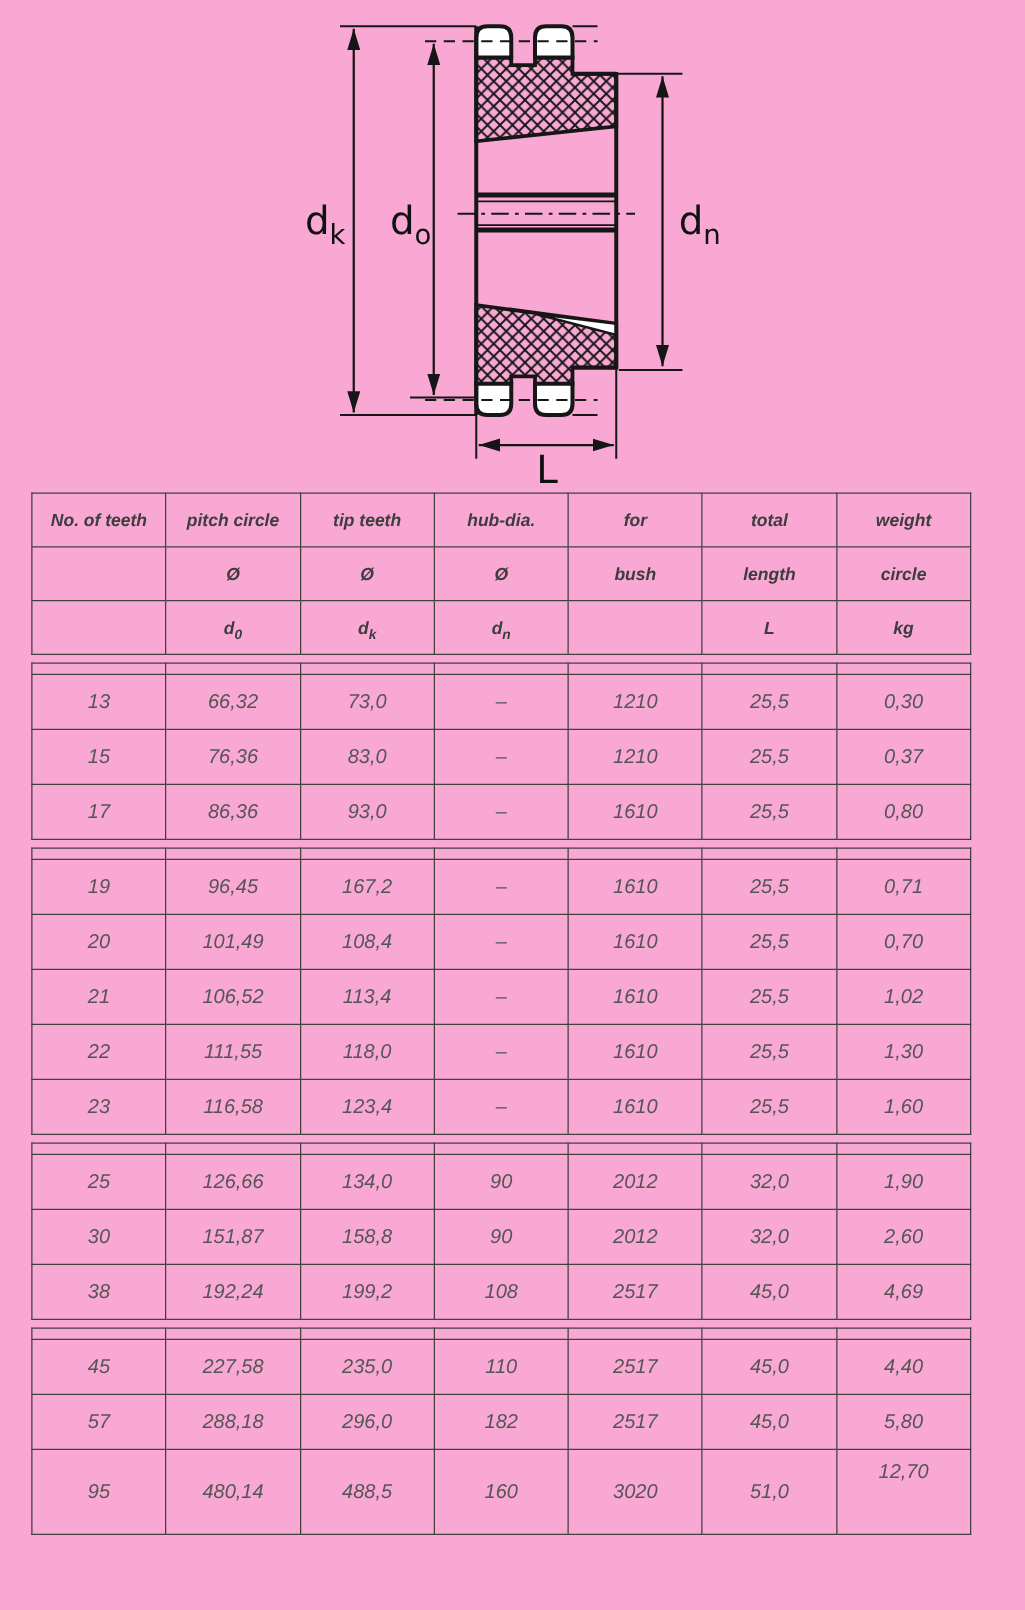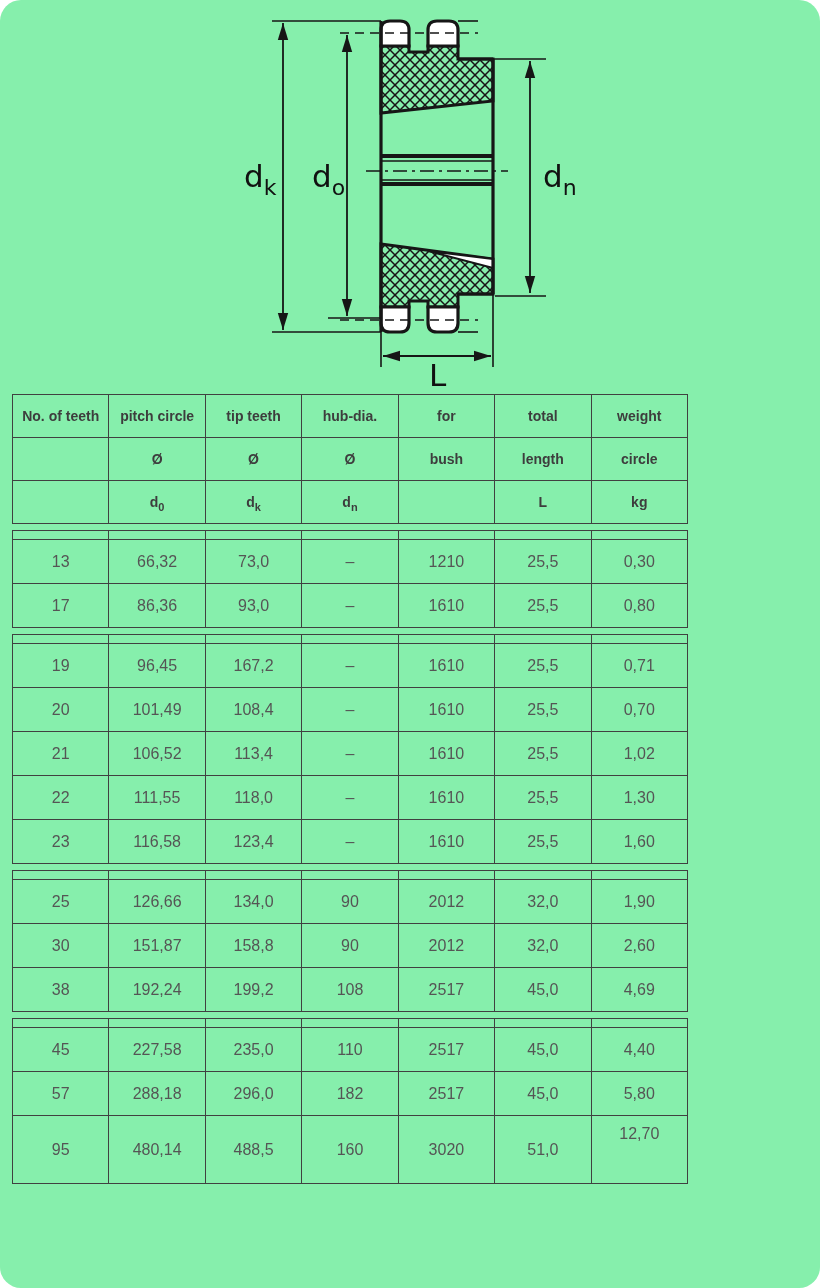--- a/index.html
+++ b/index.html
@@ -1,23 +1,23 @@
 <!DOCTYPE html>
 <html><head>
 <meta charset="utf-8">
 <style>
   html,body { margin:0; padding:0; background:#ffffff; }
   .page {
-    position:relative; width:820px; height:1288px; background:#86efac;
-    font-family:"Liberation Sans", sans-serif; overflow:hidden;border-radius:21px;
+    position:relative; width:820px; height:1288px; background:#f9a8d4;
+    font-family:"Liberation Sans", sans-serif; overflow:hidden;
   }
   .diagram-wrap { position:absolute; top:0; left:0; width:820px; height:392px; }
   .table-area { position:absolute; top:392px; left:0; width:820px; }
 
-  table.spec { border-collapse:collapse; table-layout:fixed; width:676px; margin:0 0 0 12px; }
+  table.spec { border-collapse:collapse; table-layout:fixed; width:752px; margin:0 0 0 25px;font-style:italic; }
   table.spec.grp { margin-top:6px; }
   table.spec.head { margin-top:2px; }
   table.spec td {
     border:1.5px solid #404040; text-align:center; vertical-align:middle;
     padding:0; overflow:hidden; white-space:nowrap;
   }
   table.spec tr.hrow td { height:42px; font-size:14px; font-weight:bold; color:#3d3d3d; }
   table.spec tr.lead td { height:8px; }
   table.spec tr.drow td { height:43px; font-size:16px; font-weight:normal; color:#555555; }
   table.spec tr.drow.tall td { height:58px; }
@@ -148,20 +148,29 @@
           <tr class="drow">
             <td>13</td>
             <td>66,32</td>
             <td>73,0</td>
             <td>–</td>
             <td>1210</td>
             <td>25,5</td>
             <td>0,30</td>
           </tr>
           <tr class="drow">
+            <td>15</td>
+            <td>76,36</td>
+            <td>83,0</td>
+            <td>–</td>
+            <td>1210</td>
+            <td>25,5</td>
+            <td>0,37</td>
+          </tr>
+          <tr class="drow">
             <td>17</td>
             <td>86,36</td>
             <td>93,0</td>
             <td>–</td>
             <td>1610</td>
             <td>25,5</td>
             <td>0,80</td>
           </tr>
         </tbody>
       </table>

